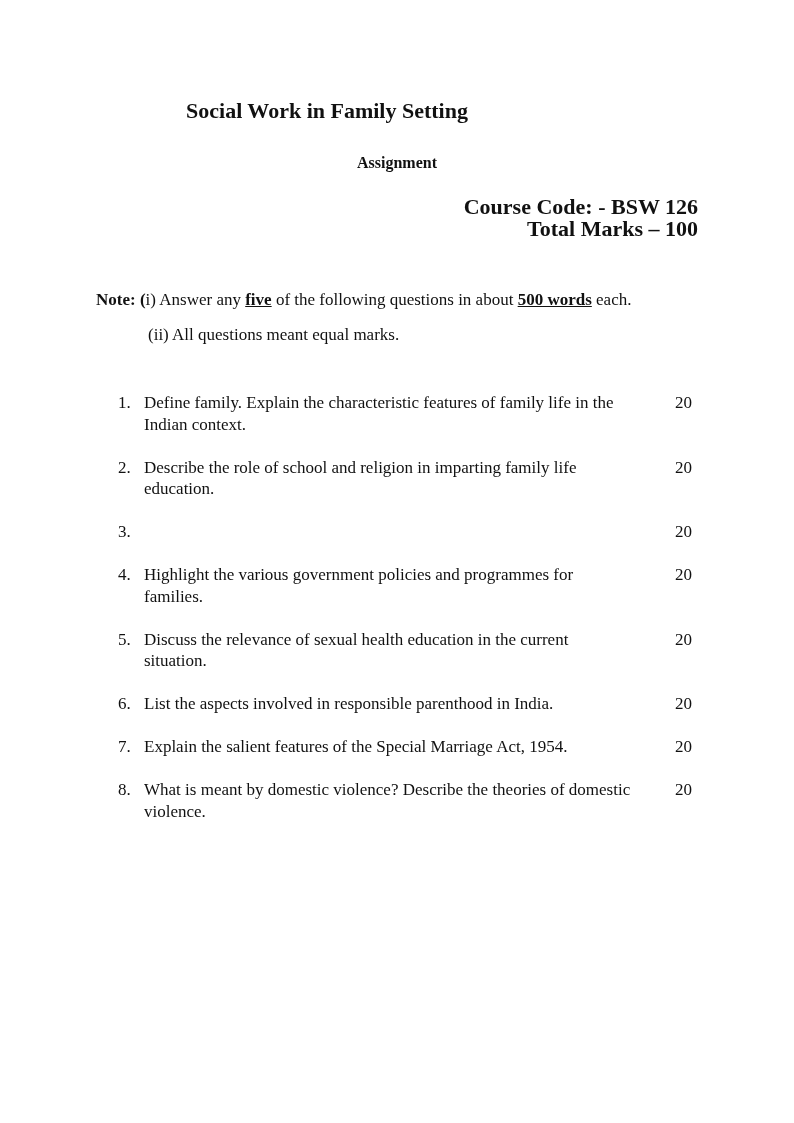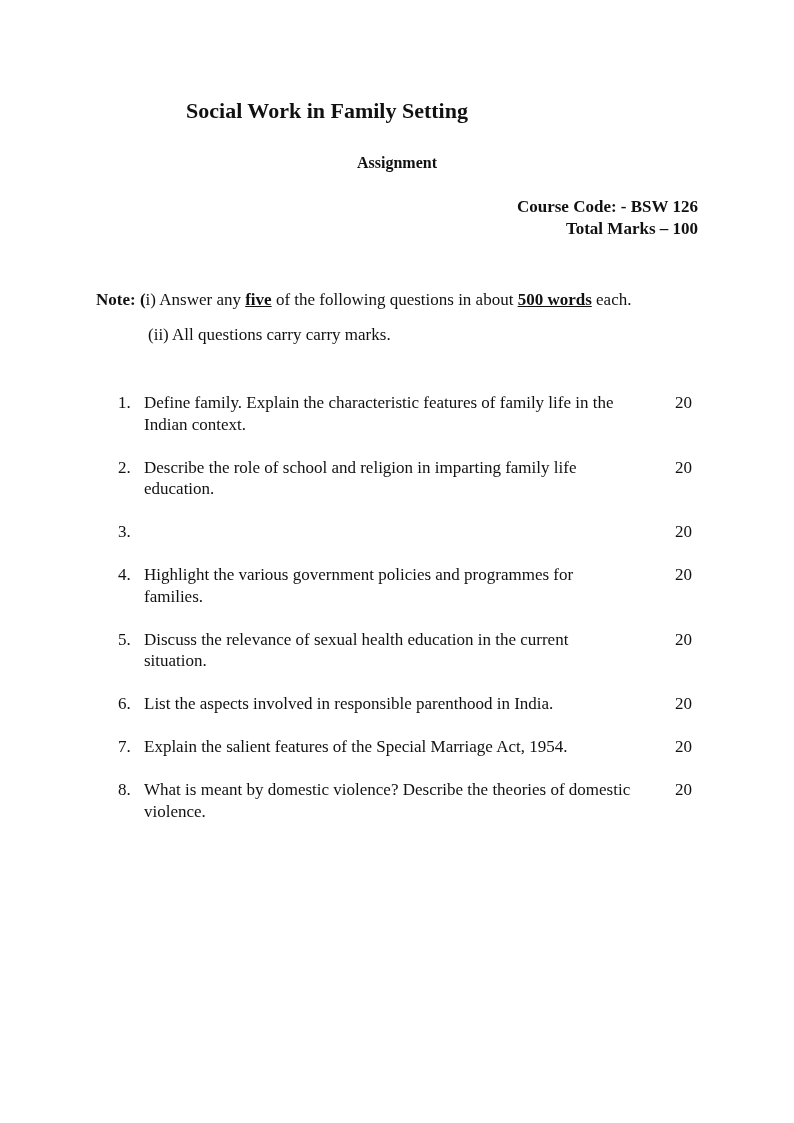--- a/index.html
+++ b/index.html
@@ -33,21 +33,21 @@
       text-align: center;
       font-size: 16px;
       font-weight: bold;
       line-height: 20px;
     }
     .meta {
       position: absolute;
       right: 96px;
       top: 196px;
       text-align: right;
-      font-size: 17px;
+      font-size: 22px;
       font-weight: bold;
       line-height: 22px;
     }
     .note-line {
       position: absolute;
       font-size: 17px;
       line-height: 22px;
       white-space: nowrap;
     }
     .note-1 { top: 289px; left: 96px; }
@@ -93,21 +93,21 @@
 
 <div class="meta">
   <div>Course Code: - BSW 126</div>
   <div>Total Marks – 100</div>
 </div>
 
 <div class="note-line note-1">
   <span class="b">Note:</span>
   <span class="b">(</span><span>i) Answer any </span><span class="bu">five</span><span> of the following questions in about </span><span class="bu">500 words</span><span> each.</span>
 </div>
-<div class="note-line note-2">(ii) All questions carry carry marks.</div>
+<div class="note-line note-2">(ii) All questions meant equal marks.</div>
 
 <ol class="questions">
   <li class="q">
     <span class="q-num">1.</span>
     <span class="q-text">Define family. Explain the characteristic features of family life in the Indian context.</span>
     <span class="q-marks">20</span>
   </li>
   <li class="q">
     <span class="q-num">2.</span>
     <span class="q-text">Describe the role of school and religion in imparting family life education.</span>

